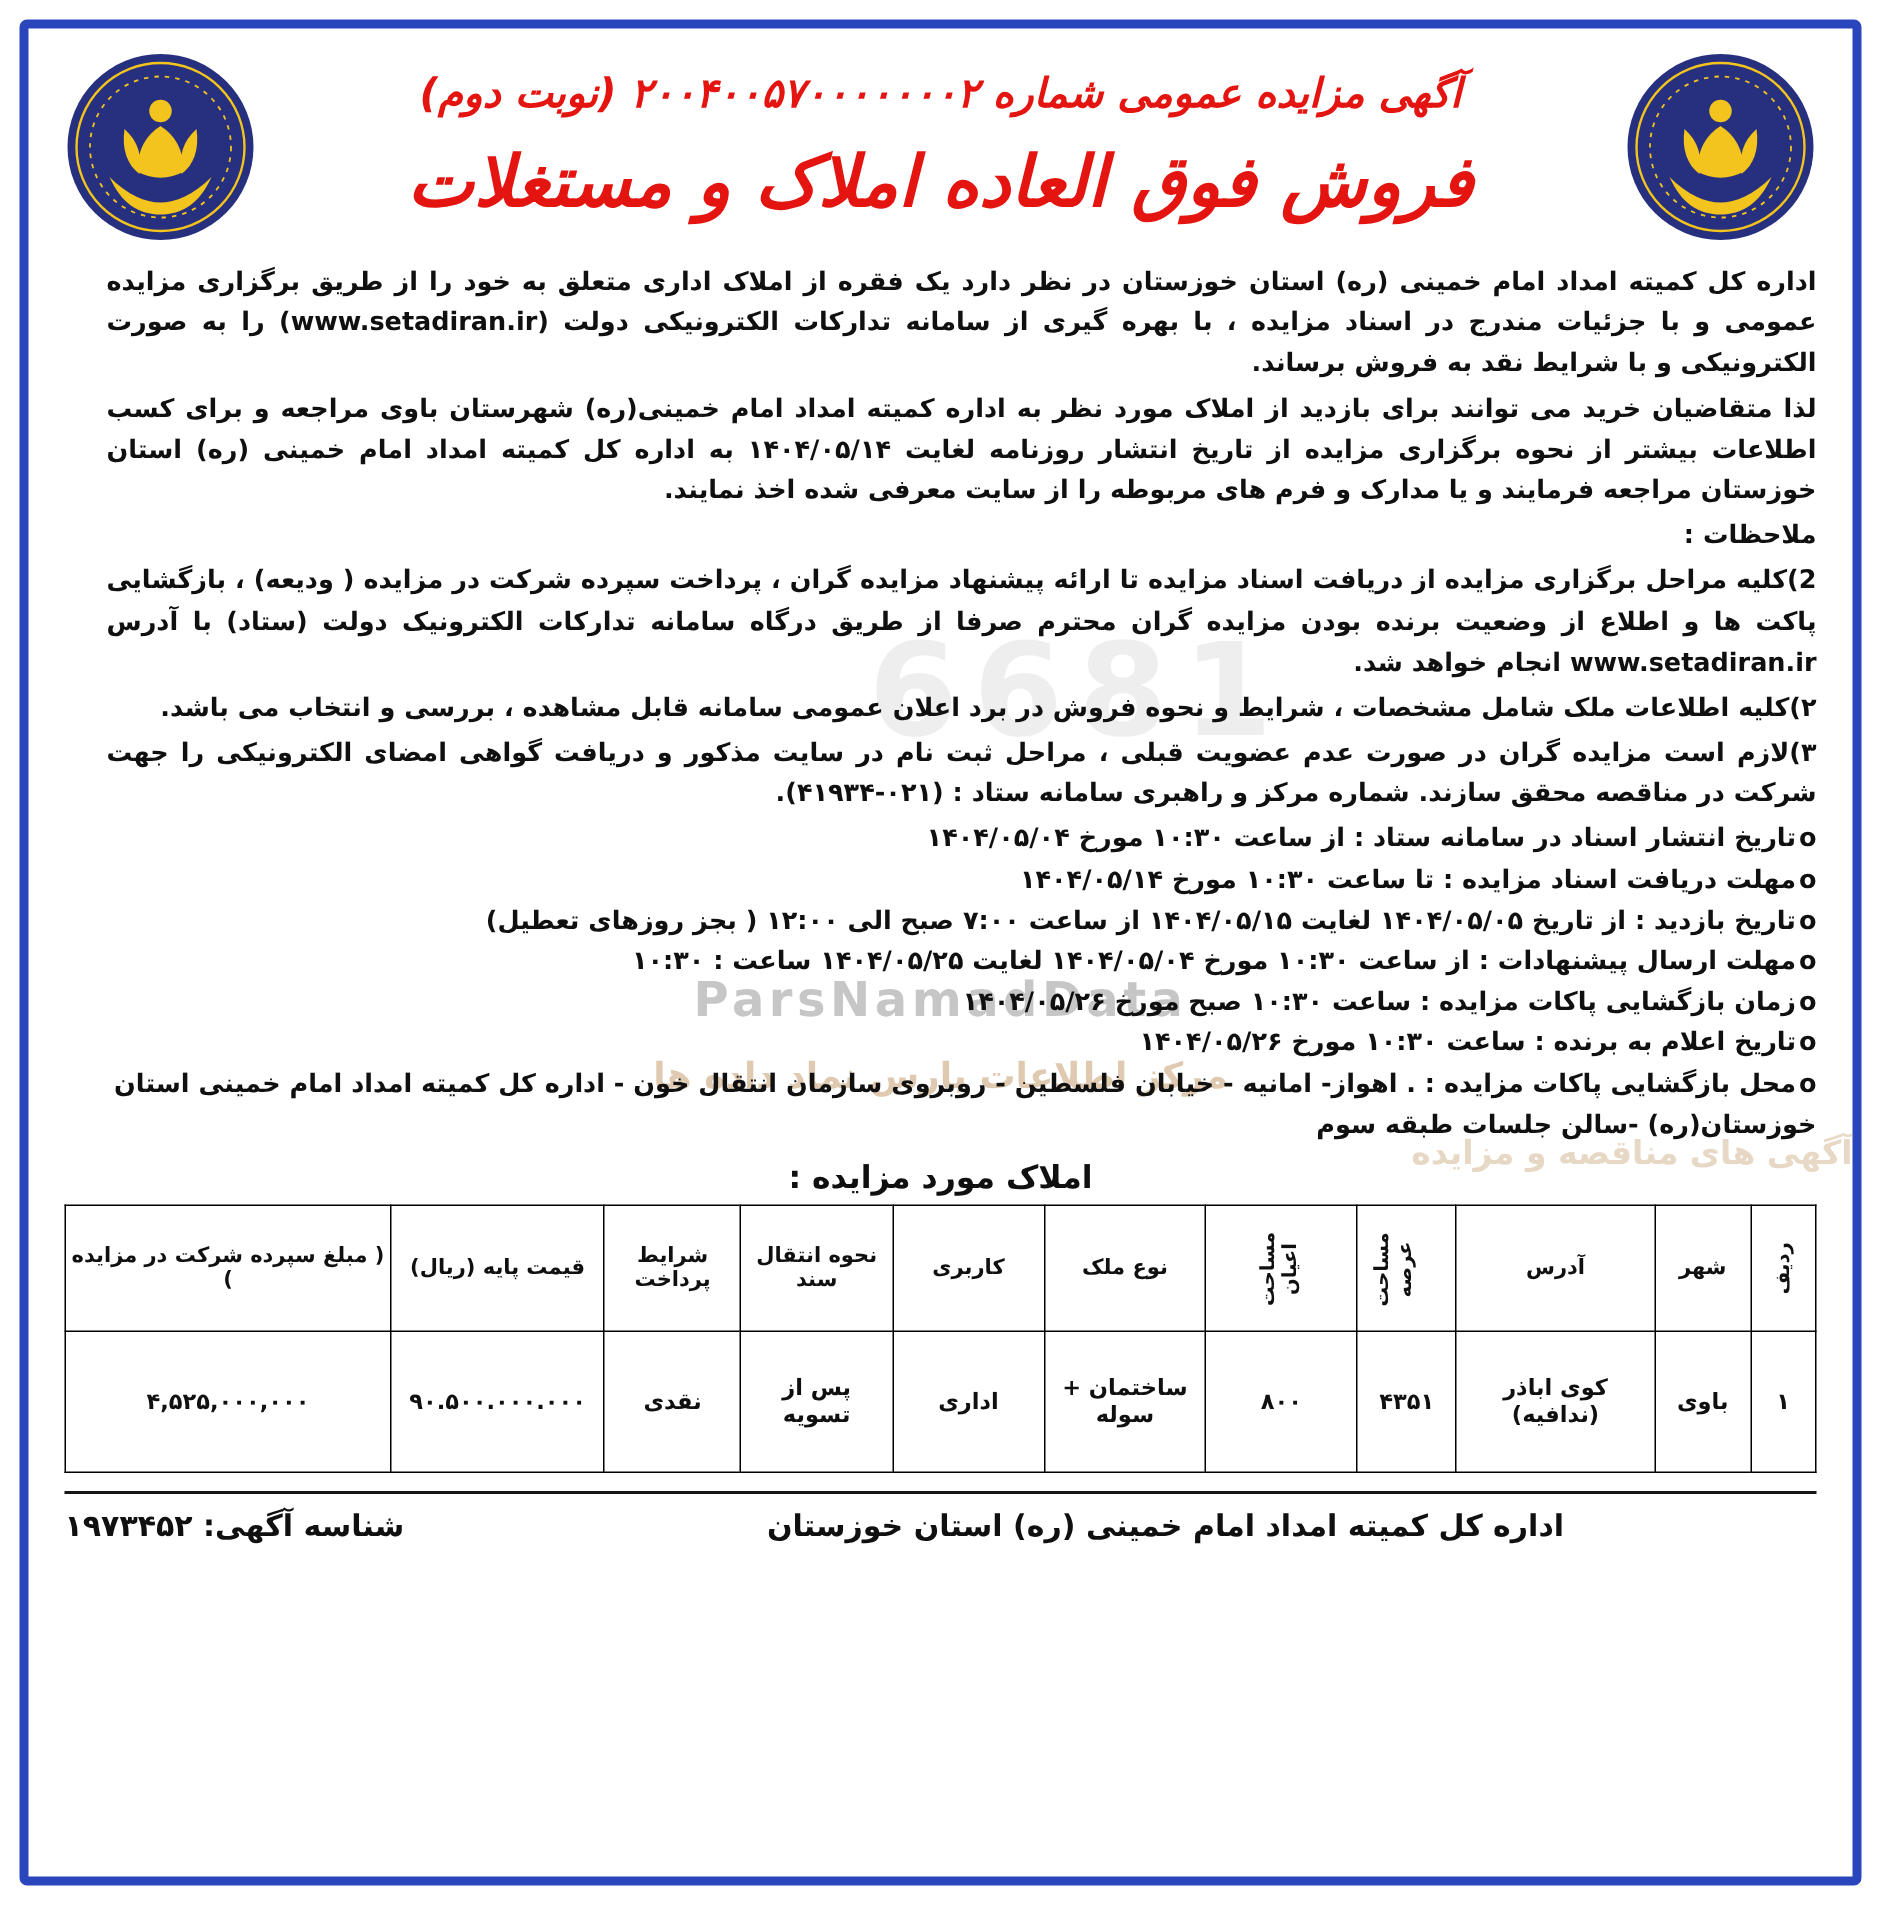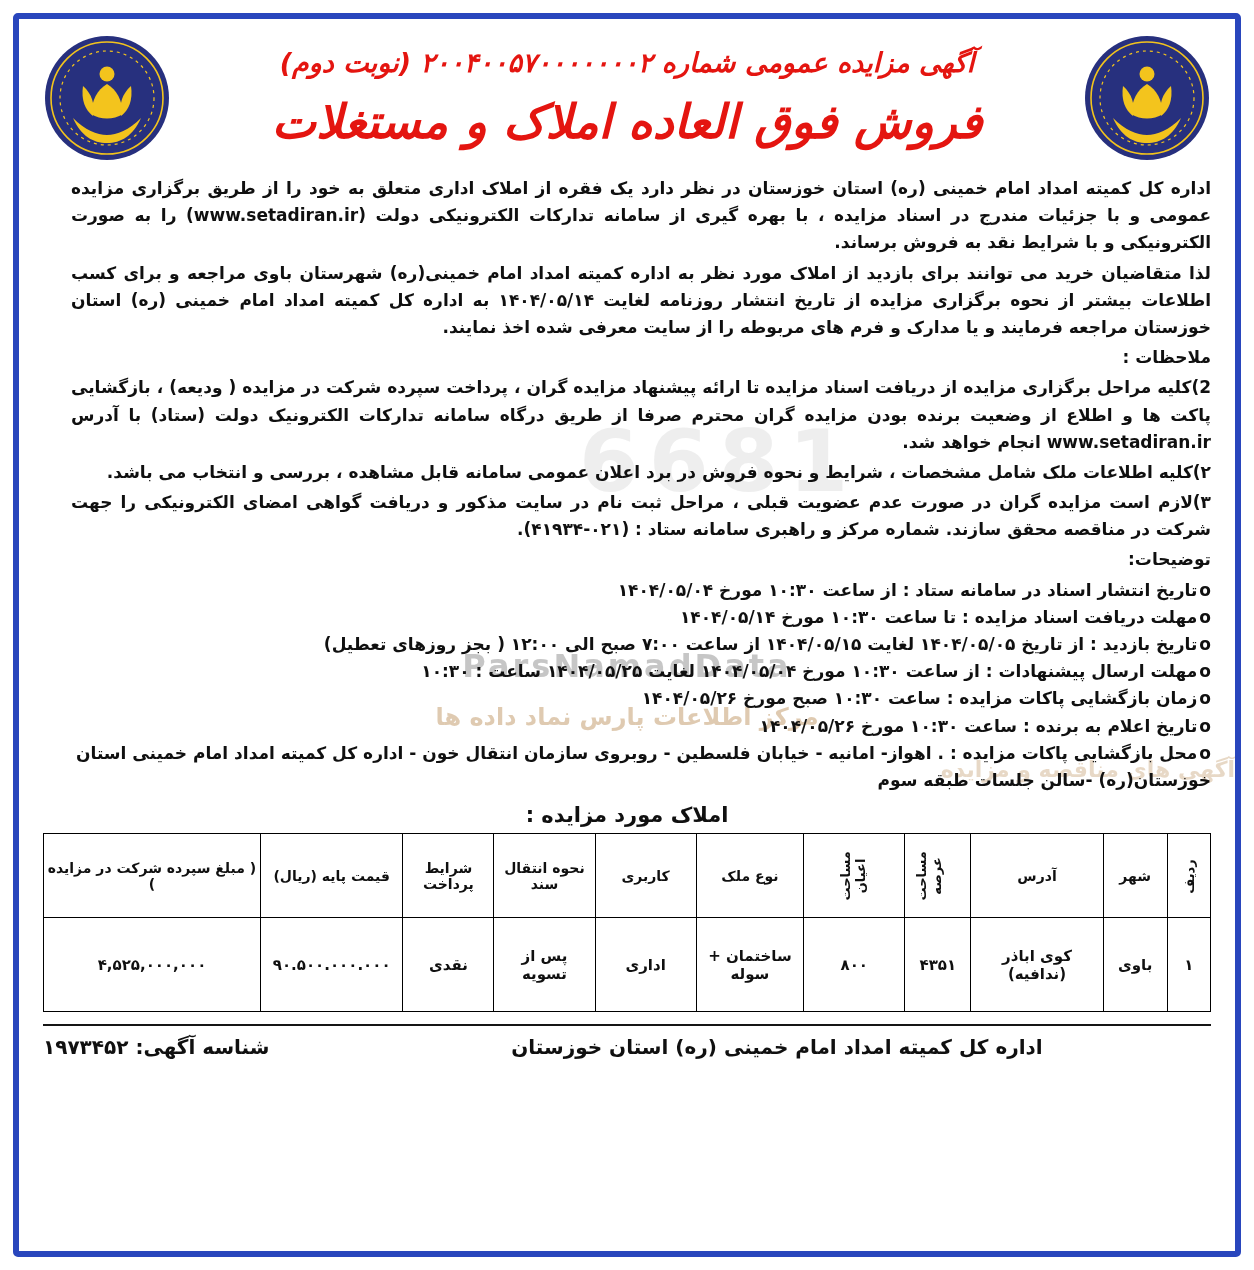--- a/index.html
+++ b/index.html
@@ -115,21 +115,20 @@
 
     <section class="body-text" dir="rtl">
       <p>اداره کل کمیته امداد امام خمینی (ره) استان خوزستان در نظر دارد یک فقره از املاک اداری متعلق به خود را از طریق برگزاری مزایده عمومی و با جزئیات مندرج در اسناد مزایده ، با بهره گیری از سامانه تدارکات الکترونیکی دولت (www.setadiran.ir) را به صورت الکترونیکی و با شرایط نقد به فروش برساند.</p>
       <p>لذا متقاضیان خرید می توانند برای بازدید از املاک مورد نظر  به اداره کمیته امداد امام خمینی(ره) شهرستان باوی مراجعه و برای کسب اطلاعات بیشتر از نحوه برگزاری مزایده از تاریخ انتشار روزنامه لغایت ۱۴۰۴/۰۵/۱۴ به اداره کل کمیته امداد امام خمینی (ره) استان خوزستان مراجعه فرمایند و یا مدارک و فرم های مربوطه را از سایت معرفی شده اخذ نمایند.</p>
 
       <p class="sec-title">ملاحظات :</p>
       <p>2)کلیه مراحل برگزاری مزایده از دریافت اسناد مزایده تا ارائه پیشنهاد مزایده گران ، پرداخت سپرده شرکت در مزایده ( ودیعه) ، بازگشایی پاکت ها و اطلاع از وضعیت برنده بودن مزایده گران محترم صرفا از طریق درگاه سامانه تدارکات الکترونیک دولت (ستاد) با آدرس www.setadiran.ir  انجام خواهد شد.</p>
       <p>۲)کلیه اطلاعات ملک شامل مشخصات ، شرایط و نحوه فروش در برد اعلان عمومی سامانه قابل مشاهده ، بررسی و انتخاب می باشد.</p>
       <p>۳)لازم است مزایده گران در صورت عدم عضویت قبلی ، مراحل ثبت نام در سایت مذکور و دریافت گواهی امضای الکترونیکی را جهت شرکت در مناقصه محقق سازند. شماره مرکز و راهبری سامانه ستاد :  (۰۲۱-۴۱۹۳۴).</p>
 
-      <p class="sec-title">توضیحات:</p>
       <ul class="details-list">
         <li class="detail-line"><span class="bullet">o</span><span>تاریخ انتشار اسناد در  سامانه ستاد : از ساعت ۱۰:۳۰ مورخ ۱۴۰۴/۰۵/۰۴</span></li>
         <li class="detail-line"><span class="bullet">o</span><span>مهلت دریافت اسناد مزایده :  تا ساعت ۱۰:۳۰ مورخ ۱۴۰۴/۰۵/۱۴</span></li>
         <li class="detail-line"><span class="bullet">o</span><span>تاریخ بازدید : از تاریخ ۱۴۰۴/۰۵/۰۵ لغایت ۱۴۰۴/۰۵/۱۵ از ساعت ۷:۰۰ صبح الی ۱۲:۰۰ ( بجز روزهای تعطیل)</span></li>
         <li class="detail-line"><span class="bullet">o</span><span>مهلت ارسال پیشنهادات : از ساعت ۱۰:۳۰  مورخ ۱۴۰۴/۰۵/۰۴ لغایت ۱۴۰۴/۰۵/۲۵ ساعت : ۱۰:۳۰</span></li>
         <li class="detail-line"><span class="bullet">o</span><span>زمان بازگشایی پاکات مزایده : ساعت ۱۰:۳۰  صبح مورخ ۱۴۰۴/۰۵/۲۶</span></li>
         <li class="detail-line"><span class="bullet">o</span><span>تاریخ اعلام به برنده :  ساعت ۱۰:۳۰ مورخ ۱۴۰۴/۰۵/۲۶</span></li>
         <li class="detail-line"><span class="bullet">o</span><span>محل بازگشایی پاکات مزایده : . اهواز- امانیه - خیابان فلسطین - روبروی سازمان انتقال خون - اداره کل کمیته امداد امام خمینی استان خوزستان(ره) -سالن جلسات طبقه سوم</span></li>
       </ul>
     </section>

